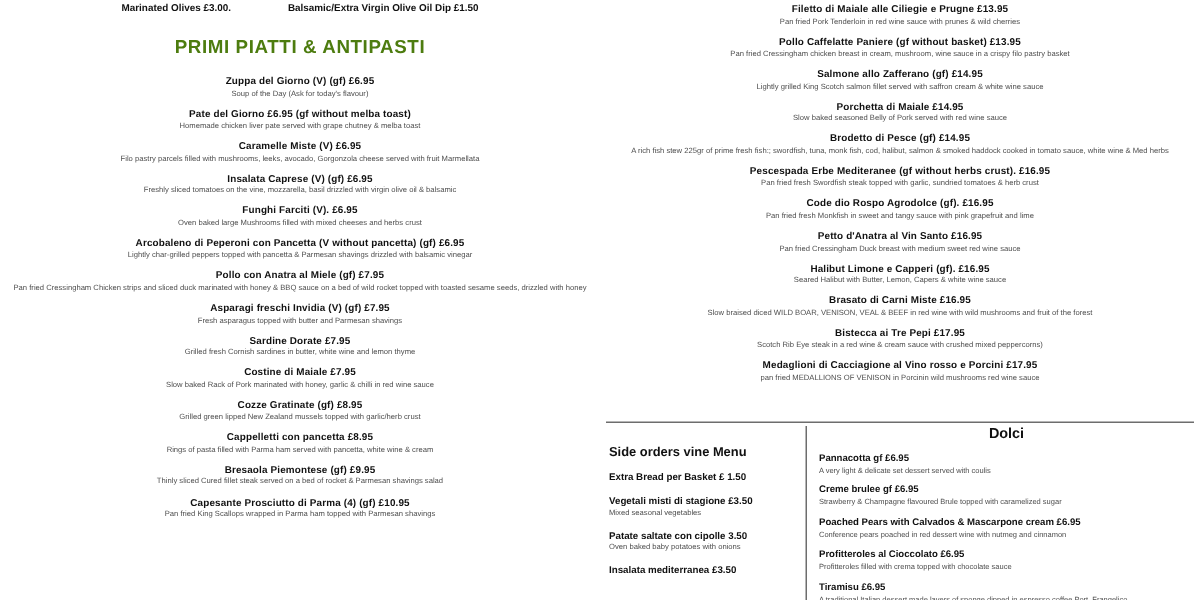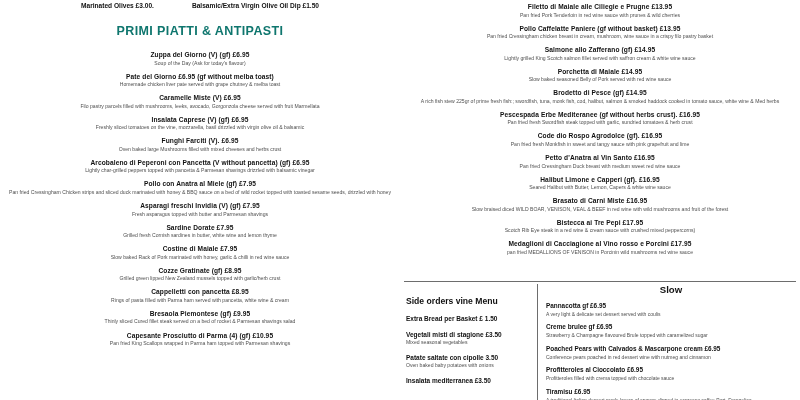--- a/index.html
+++ b/index.html
@@ -39,21 +39,21 @@
     color: #4e4e4e;
     margin: 0 0 4.4px 0;
   }
   .dish-desc.tight { margin-bottom: 0; }
 
   .section-title {
     font-size: 12.5px;
     font-weight: bold;
     letter-spacing: .4px;
     text-align: center;
-    color: #0f766e;
+    color: #4d7c0f;
     margin: 0;
   }
 
   
   .top-strip {
     position: absolute;
     top: 2px;
     left: 0;
     width: 400px;
     display: flex;
@@ -308,21 +308,21 @@
       <div class="side-name">Patate saltate con cipolle 3.50</div>
       <div class="side-desc">Oven baked baby potatoes with onions</div>
     </div>
     <div>
       <div class="side-name">Insalata mediterranea £3.50</div>
       <div class="side-desc"></div>
     </div>
   </div>
 
   <div class="dolci">
-    <div class="dolci-title">Slow</div>
+    <div class="dolci-title">Dolci</div>
     <div>
       <div class="dolci-name">Pannacotta gf £6.95</div>
       <div class="dolci-desc">A very light &amp; delicate set dessert served with coulis</div>
     </div>
     <div>
       <div class="dolci-name">Creme brulee gf £6.95</div>
       <div class="dolci-desc">Strawberry &amp; Champagne flavoured Brule topped with caramelized sugar</div>
     </div>
     <div>
       <div class="dolci-name">Poached Pears with Calvados &amp; Mascarpone cream   £6.95</div>

